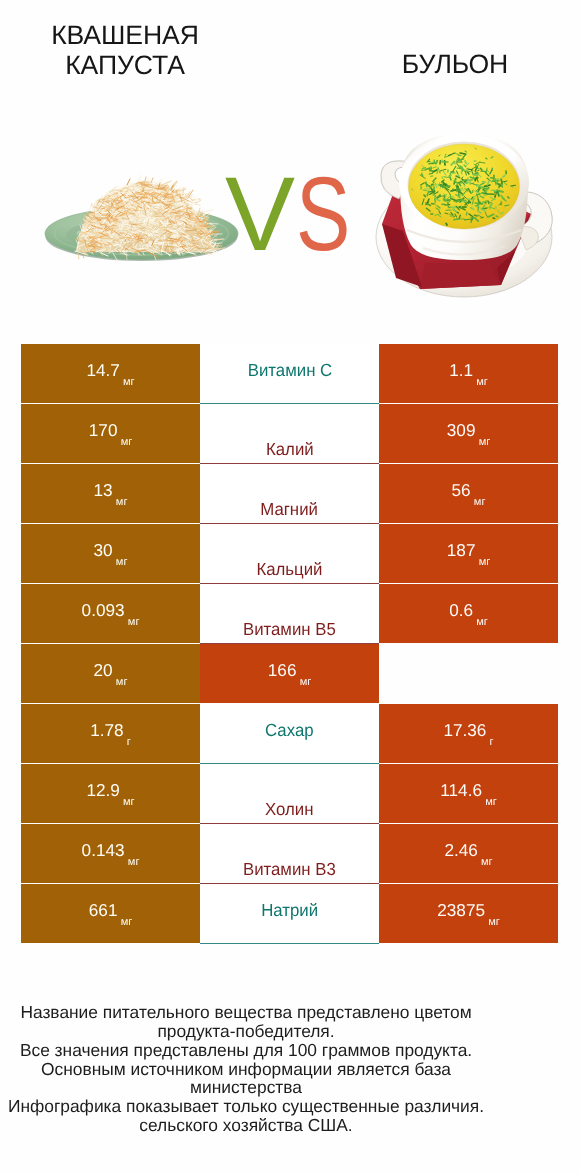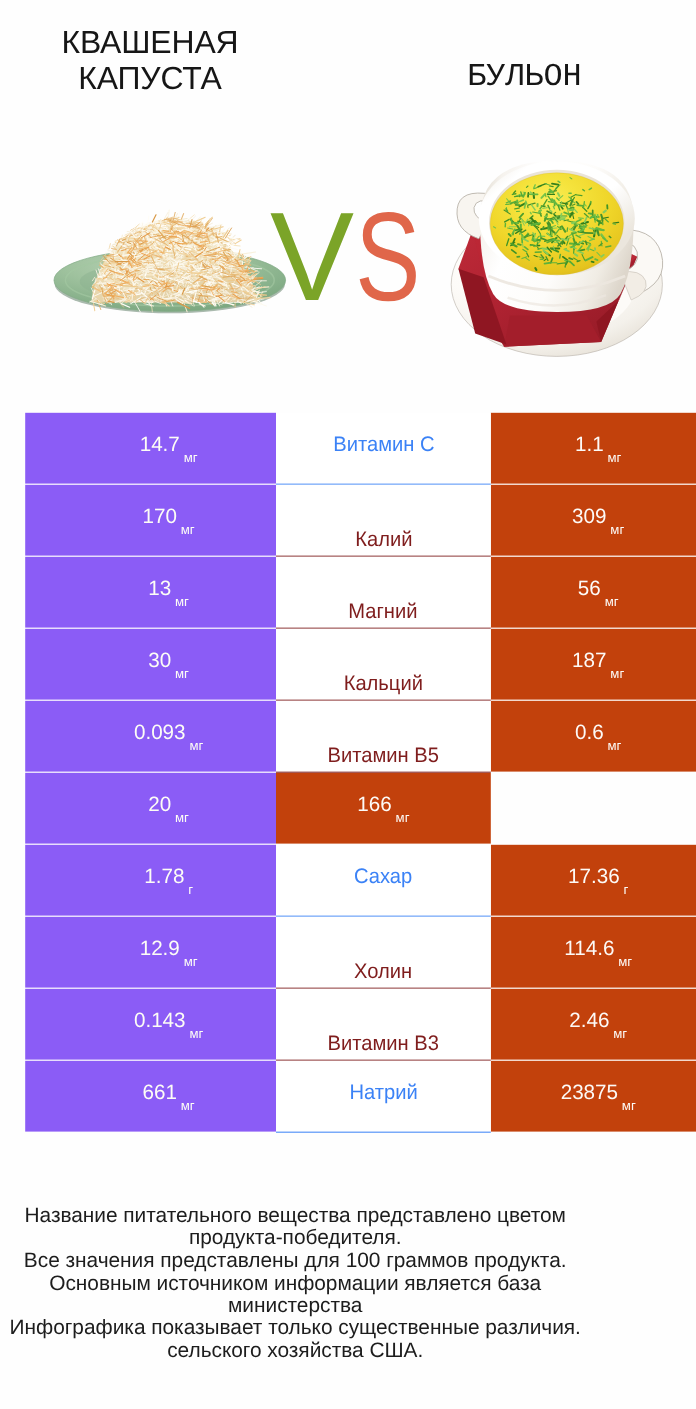--- a/index.html
+++ b/index.html
@@ -3,47 +3,47 @@
 <meta charset="utf-8">
 <style>
   html,body{margin:0;padding:0;}
   body{width:580px;height:1174px;background:#fefefe;font-family:"Liberation Sans",sans-serif;overflow:hidden;-webkit-font-smoothing:antialiased;text-rendering:geometricPrecision;}
   .page{position:relative;width:580px;height:1174px;}
 
   
   .title{position:absolute;text-align:center;color:#161616;
          font-size:26.6px;line-height:30px;font-weight:400;letter-spacing:-0.1px;}
   .title-left{left:14px;top:20px;width:222px;}
-  .title-right{left:327px;top:49px;width:220px;font-family:Liberation Mono, monospace;}
+  .title-right{left:345px;top:49px;width:220px;}
 
   
   .vs{position:absolute;left:225px;top:177px;height:76px;line-height:76px;
       font-size:105px;font-weight:400;white-space:nowrap;}
   .vs span{display:inline-block;line-height:76px;vertical-align:top;}
   .vs-v{color:#7ba428;}
   .vs-s{color:#e0664a;transform:scaleX(0.775);transform-origin:left top;
         margin-left:1px;}
 
   
   .food{position:absolute;left:0;top:0;width:580px;height:320px;pointer-events:none;}
 
   
   .table{position:absolute;left:21px;top:344px;width:537px;}
   .trow{display:flex;height:58.5px;margin-bottom:1.5px;}
   .cell{flex:0 0 179px;display:flex;align-items:center;justify-content:center;
         font-size:17.2px;}
   .cell > span{position:relative;top:-3px;}
-  .cell-left{background:#8b5cf6;color:#fdfdf6;padding-left:30px;}
+  .cell-left{background:#a16207;color:#fdfdf6;}
   .cell-right{background:#c2410c;color:#fdfaf7;}
   .cell-mid{background:#ffffff;font-size:17.5px;position:relative;}
   .cell-mid > span{display:inline-block;transform:scaleX(0.96);}
   .cell-mid:after{content:"";position:absolute;left:0;right:0;bottom:-1.5px;
                   height:1px;background:currentColor;opacity:.85;}
   .unit{font-size:11px;margin-left:3.2px;margin-top:24px;}
-  .win-left{color:#3b82f6;}
+  .win-left{color:#0f766e;}
   .win-right{color:#7f1d1d;align-items:flex-end;}
 
   
   .footer{position:absolute;left:0;top:1003px;width:492px;text-align:center;
           color:#1d1d1d;font-size:17.4px;line-height:18.85px;letter-spacing:-0.02px;}
 </style>
 </head>
 <body>
 
 <div class="page">

